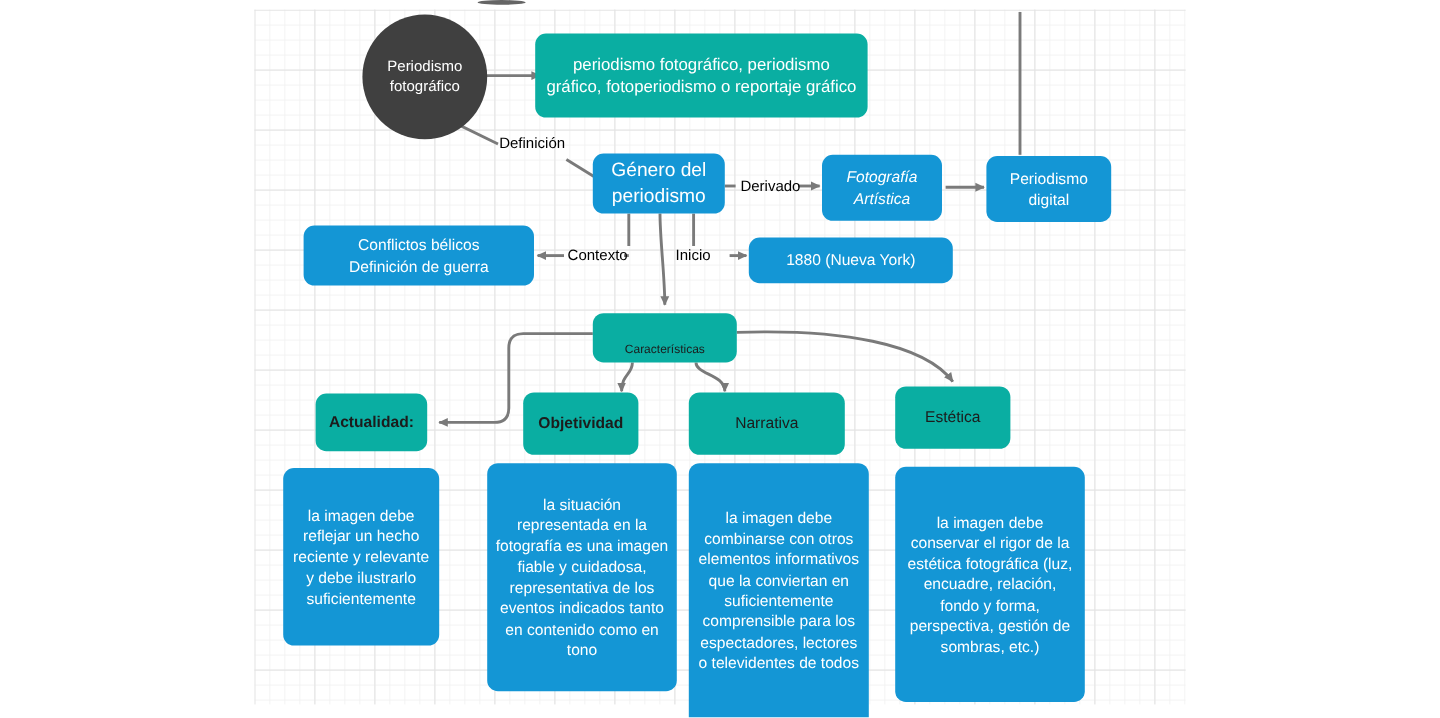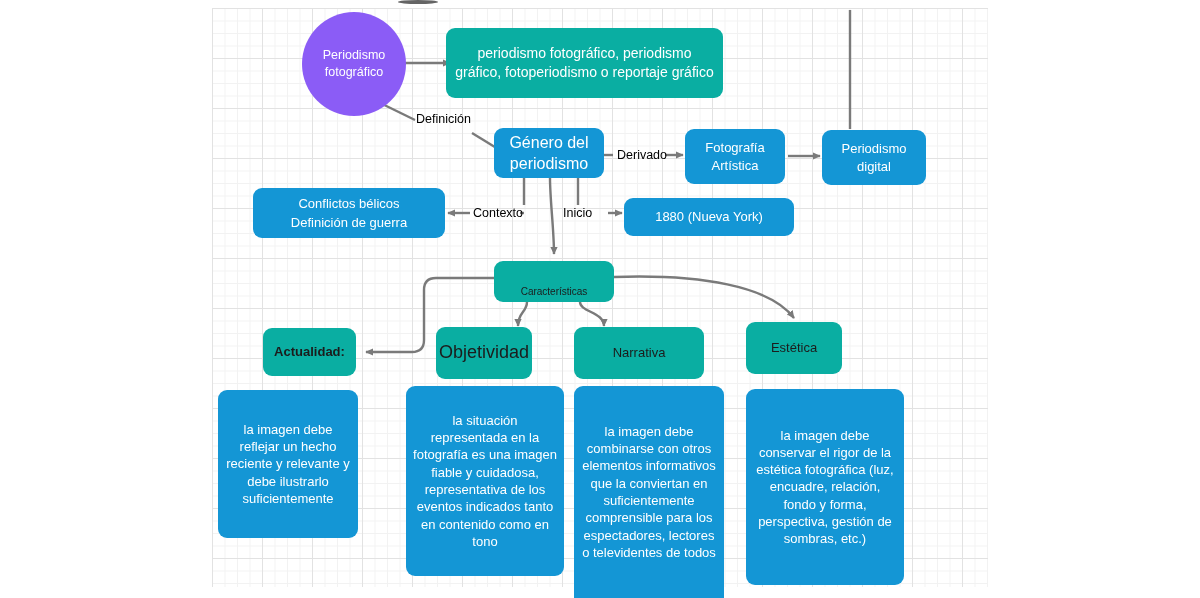--- a/index.html
+++ b/index.html
@@ -35,21 +35,21 @@
     align-items: center;
     justify-content: center;
     text-align: center;
     border-radius: 9px;
     color: #ffffff;
     line-height: 1.33;
     padding: 4px 8px;
   }
   .teal  { background: #0aaea2; }
   .blue  { background: #1496d5; }
-  .dark  { background: #8b5cf6; border-radius: 50%; }
+  .dark  { background: #404040; border-radius: 50%; }
   .darktext { color: #1c1c1c; }
   .elabel {
     position: absolute;
     color: #000000;
     font-size: 12.5px;
     white-space: nowrap;
     background: transparent;
   }
   .clip-bottom { overflow: hidden; }
   
@@ -117,21 +117,21 @@
   </div>
 
   <span class="elabel" style="left:416px; top:112px;">Definición</span>
 
   <div class="node blue" style="left:494px; top:128px; width:110px; height:50px; font-size:16px;">
     <span>Género del periodismo</span>
   </div>
 
   <span class="elabel" style="left:617px; top:148px;">Derivado</span>
 
-  <div class="node blue" style="left:685px; top:129px; width:100px; height:55px; font-size:13px;">
+  <div class="node blue" style="left:685px; top:129px; width:100px; height:55px; font-size:13px;font-style:italic;">
     <span>Fotografía Artística</span>
   </div>
 
   <div class="node blue" style="left:822px; top:130px; width:104px; height:55px; font-size:13px;">
     <span>Periodismo digital</span>
   </div>
 
   <div class="node blue" style="left:253px; top:188px; width:192px; height:50px; font-size:13px; flex-direction:column; gap:1px;">
     <span>Conflictos bélicos</span>
     <span>Definición de guerra</span>
@@ -146,33 +146,33 @@
   </div>
 
   <div class="node teal" style="left:494px; top:261px; width:120px; height:41px; font-size:10px;align-items:flex-end;">
     <span class="darktext">Características</span>
   </div>
 
   <div class="node teal" style="left:263px; top:328px; width:93px; height:48px; font-size:13px;">
     <span class="darktext" style="font-weight:bold;">Actualidad:</span>
   </div>
 
-  <div class="node teal" style="left:436px; top:327px; width:96px; height:52px; font-size:18px;">
+  <div class="node teal" style="left:436px; top:327px; width:96px; height:52px; font-size:13px;font-weight:bold;">
     <span class="darktext">Objetividad</span>
   </div>
 
   <div class="node teal" style="left:574px; top:327px; width:130px; height:52px; font-size:13px;">
     <span class="darktext">Narrativa</span>
   </div>
 
   <div class="node teal" style="left:746px; top:322px; width:96px; height:52px; font-size:13px;">
     <span class="darktext">Estética</span>
   </div>
 
-  <div class="node blue" style="left:218px; top:390px; width:140px; height:148px; font-size:13px; padding:24px 7px;">
+  <div class="node blue" style="left:236px; top:390px; width:130px; height:148px; font-size:13px; padding:24px 7px;">
     <span>la imagen debe reflejar un hecho reciente y relevante y debe ilustrarlo suficientemente</span>
   </div>
 
   <div class="node blue" style="left:406px; top:386px; width:158px; height:190px; font-size:13px; padding:6px 7px;">
     <span>la situación representada en la fotografía es una imagen fiable y cuidadosa, representativa de los eventos indicados tanto en contenido como en tono</span>
   </div>
 
   <div class="node blue clip-bottom" style="left:574px; top:386px; width:150px; height:212px; font-size:13px; padding:6px 7px; border-bottom-left-radius:0; border-bottom-right-radius:0;">
     <span>la imagen debe combinarse con otros elementos informativos que la conviertan en suficientemente comprensible para los espectadores, lectores o televidentes de todos</span>
   </div>

